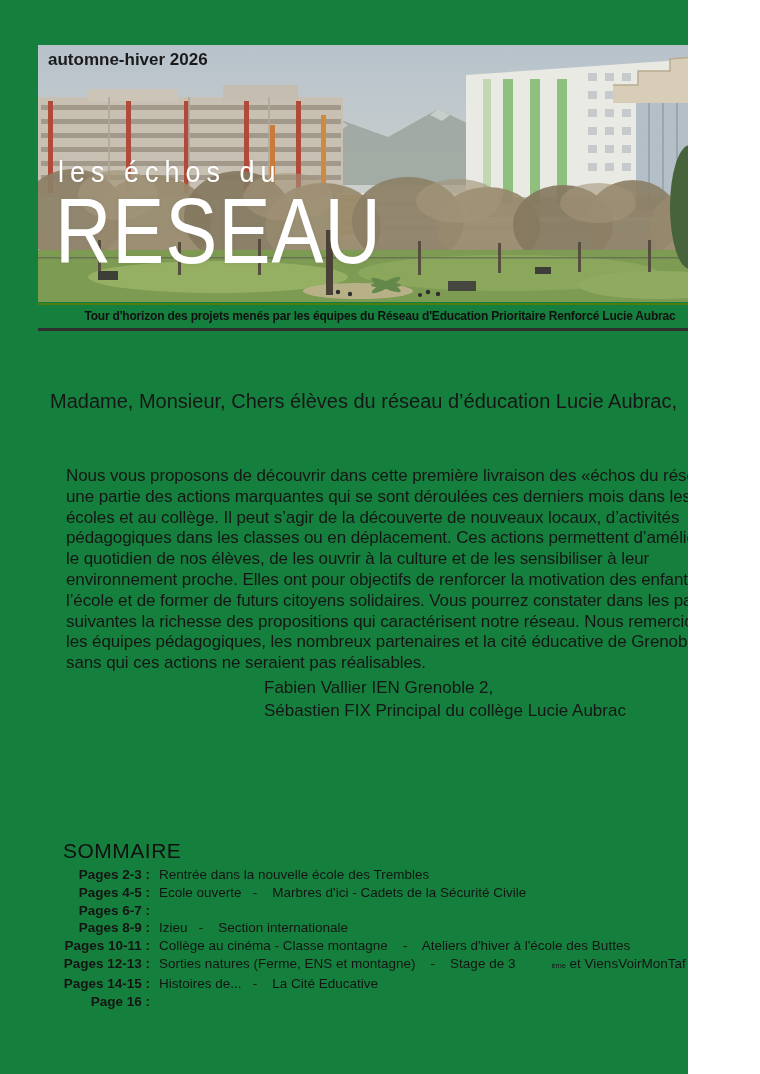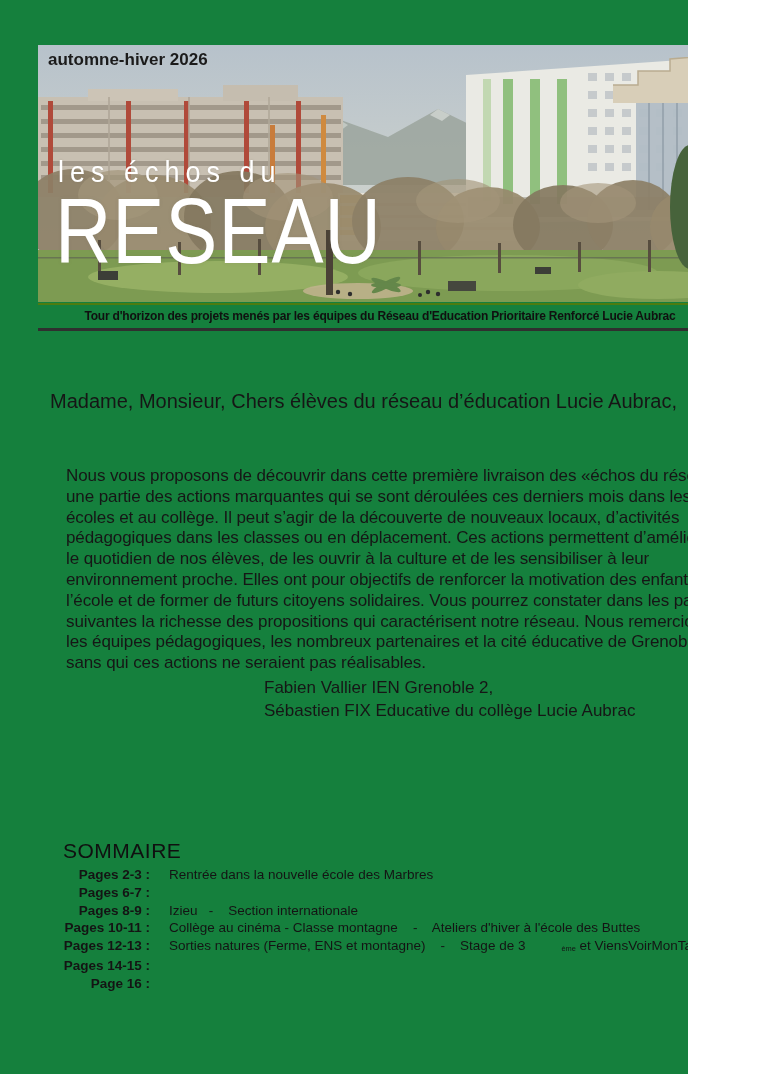--- a/index.html
+++ b/index.html
@@ -44,21 +44,21 @@
     position:absolute;left:262px;top:674px;margin:2px;
     font-size:17px;line-height:23px;color:#161616;
   }
   
   .sommaire-heading{
     position:absolute;left:55px;top:831px;margin:8px;
     font-size:21px;font-weight:500;letter-spacing:0.5px;color:#101010;
   }
   .toc{position:absolute;left:42px;top:866px;width:700px;}
   .toc-row{display:flex;align-items:baseline;font-size:13.5px;line-height:17.8px;color:#141414;}
-  .toc-pages{flex:0 0 108px;text-align:right;font-weight:700;padding-right:19px;white-space:pre;}
+  .toc-pages{flex:0 0 108px;text-align:right;font-weight:700;padding-right:9px;white-space:pre;}
   .toc-text{white-space:pre-wrap;}
   .toc-sup{font-size:0.55em;vertical-align:-0.05em;margin-left:36px;}
 </style>
 </head>
 <body>
 
 <div class="page">
 
   <div class="masthead">
     <svg viewBox="0 0 684 257" preserveAspectRatio="none" aria-hidden="true">
@@ -241,45 +241,50 @@
     <div class="title-small">les échos du</div>
     <div class="title-big">RESEAU</div>
   </div>
 
   <div class="tagline">Tour d'horizon des projets menés par les équipes du Réseau d'Education Prioritaire Renforcé Lucie Aubrac</div>
 
   <p class="salutation">Madame, Monsieur, Chers élèves du réseau d’éducation Lucie Aubrac,</p>
   <p class="letter-body">Nous vous proposons de découvrir dans cette première livraison des «échos du réseau» une partie des actions marquantes qui se sont déroulées ces derniers mois dans les écoles et au collège. Il peut s’agir de la découverte de nouveaux locaux, d’activités pédagogiques dans les classes ou en déplacement. Ces actions permettent d’améliorer le quotidien de nos élèves, de les ouvrir à la culture et de les sensibiliser à leur environnement proche. Elles ont pour objectifs de renforcer la motivation des enfants à l’école et de former de futurs citoyens solidaires. Vous pourrez constater dans les pages suivantes la richesse des propositions qui caractérisent notre réseau. Nous remercions les équipes pédagogiques, les nombreux partenaires et la cité éducative de Grenoble sans qui ces actions ne seraient pas réalisables.</p>
   <div class="signature">
     <div>Fabien Vallier IEN Grenoble 2,</div>
-    <div>Sébastien FIX Educative du collège Lucie Aubrac</div>
+    <div>Sébastien FIX Principal du collège Lucie Aubrac</div>
   </div>
 
   <h2 class="sommaire-heading">SOMMAIRE</h2>
   <div class="toc">
       <div class="toc-row">
       <span class="toc-pages">Pages 2-3 :</span>
-      <span class="toc-text"><span>Rentrée dans la nouvelle école des Marbres</span></span>
+      <span class="toc-text"><span>Rentrée dans la nouvelle école des Trembles</span></span>
+    </div>
+      <div class="toc-row">
+      <span class="toc-pages">Pages 4-5 :</span>
+      <span class="toc-text"><span>Ecole ouverte   -    Marbres d'ici - Cadets de la Sécurité Civile</span></span>
     </div>
       <div class="toc-row">
       <span class="toc-pages">Pages 6-7 :</span>
     </div>
       <div class="toc-row">
       <span class="toc-pages">Pages 8-9 :</span>
       <span class="toc-text"><span>Izieu   -    Section internationale</span></span>
     </div>
       <div class="toc-row">
       <span class="toc-pages">Pages 10-11 :</span>
       <span class="toc-text"><span>Collège au cinéma - Classe montagne    -    Ateliers d'hiver à l'école des Buttes</span></span>
     </div>
       <div class="toc-row">
       <span class="toc-pages">Pages 12-13 :</span>
       <span class="toc-text"><span>Sorties natures (Ferme, ENS et montagne)    -    Stage de 3</span><span class="toc-sup">ème</span><span> et ViensVoirMonTaf</span></span>
     </div>
       <div class="toc-row">
       <span class="toc-pages">Pages 14-15 :</span>
+      <span class="toc-text"><span>Histoires de...   -    La Cité Educative</span></span>
     </div>
       <div class="toc-row">
       <span class="toc-pages">Page 16 :</span>
     </div>
     </div>
 
 </div>
 
 </body></html>

